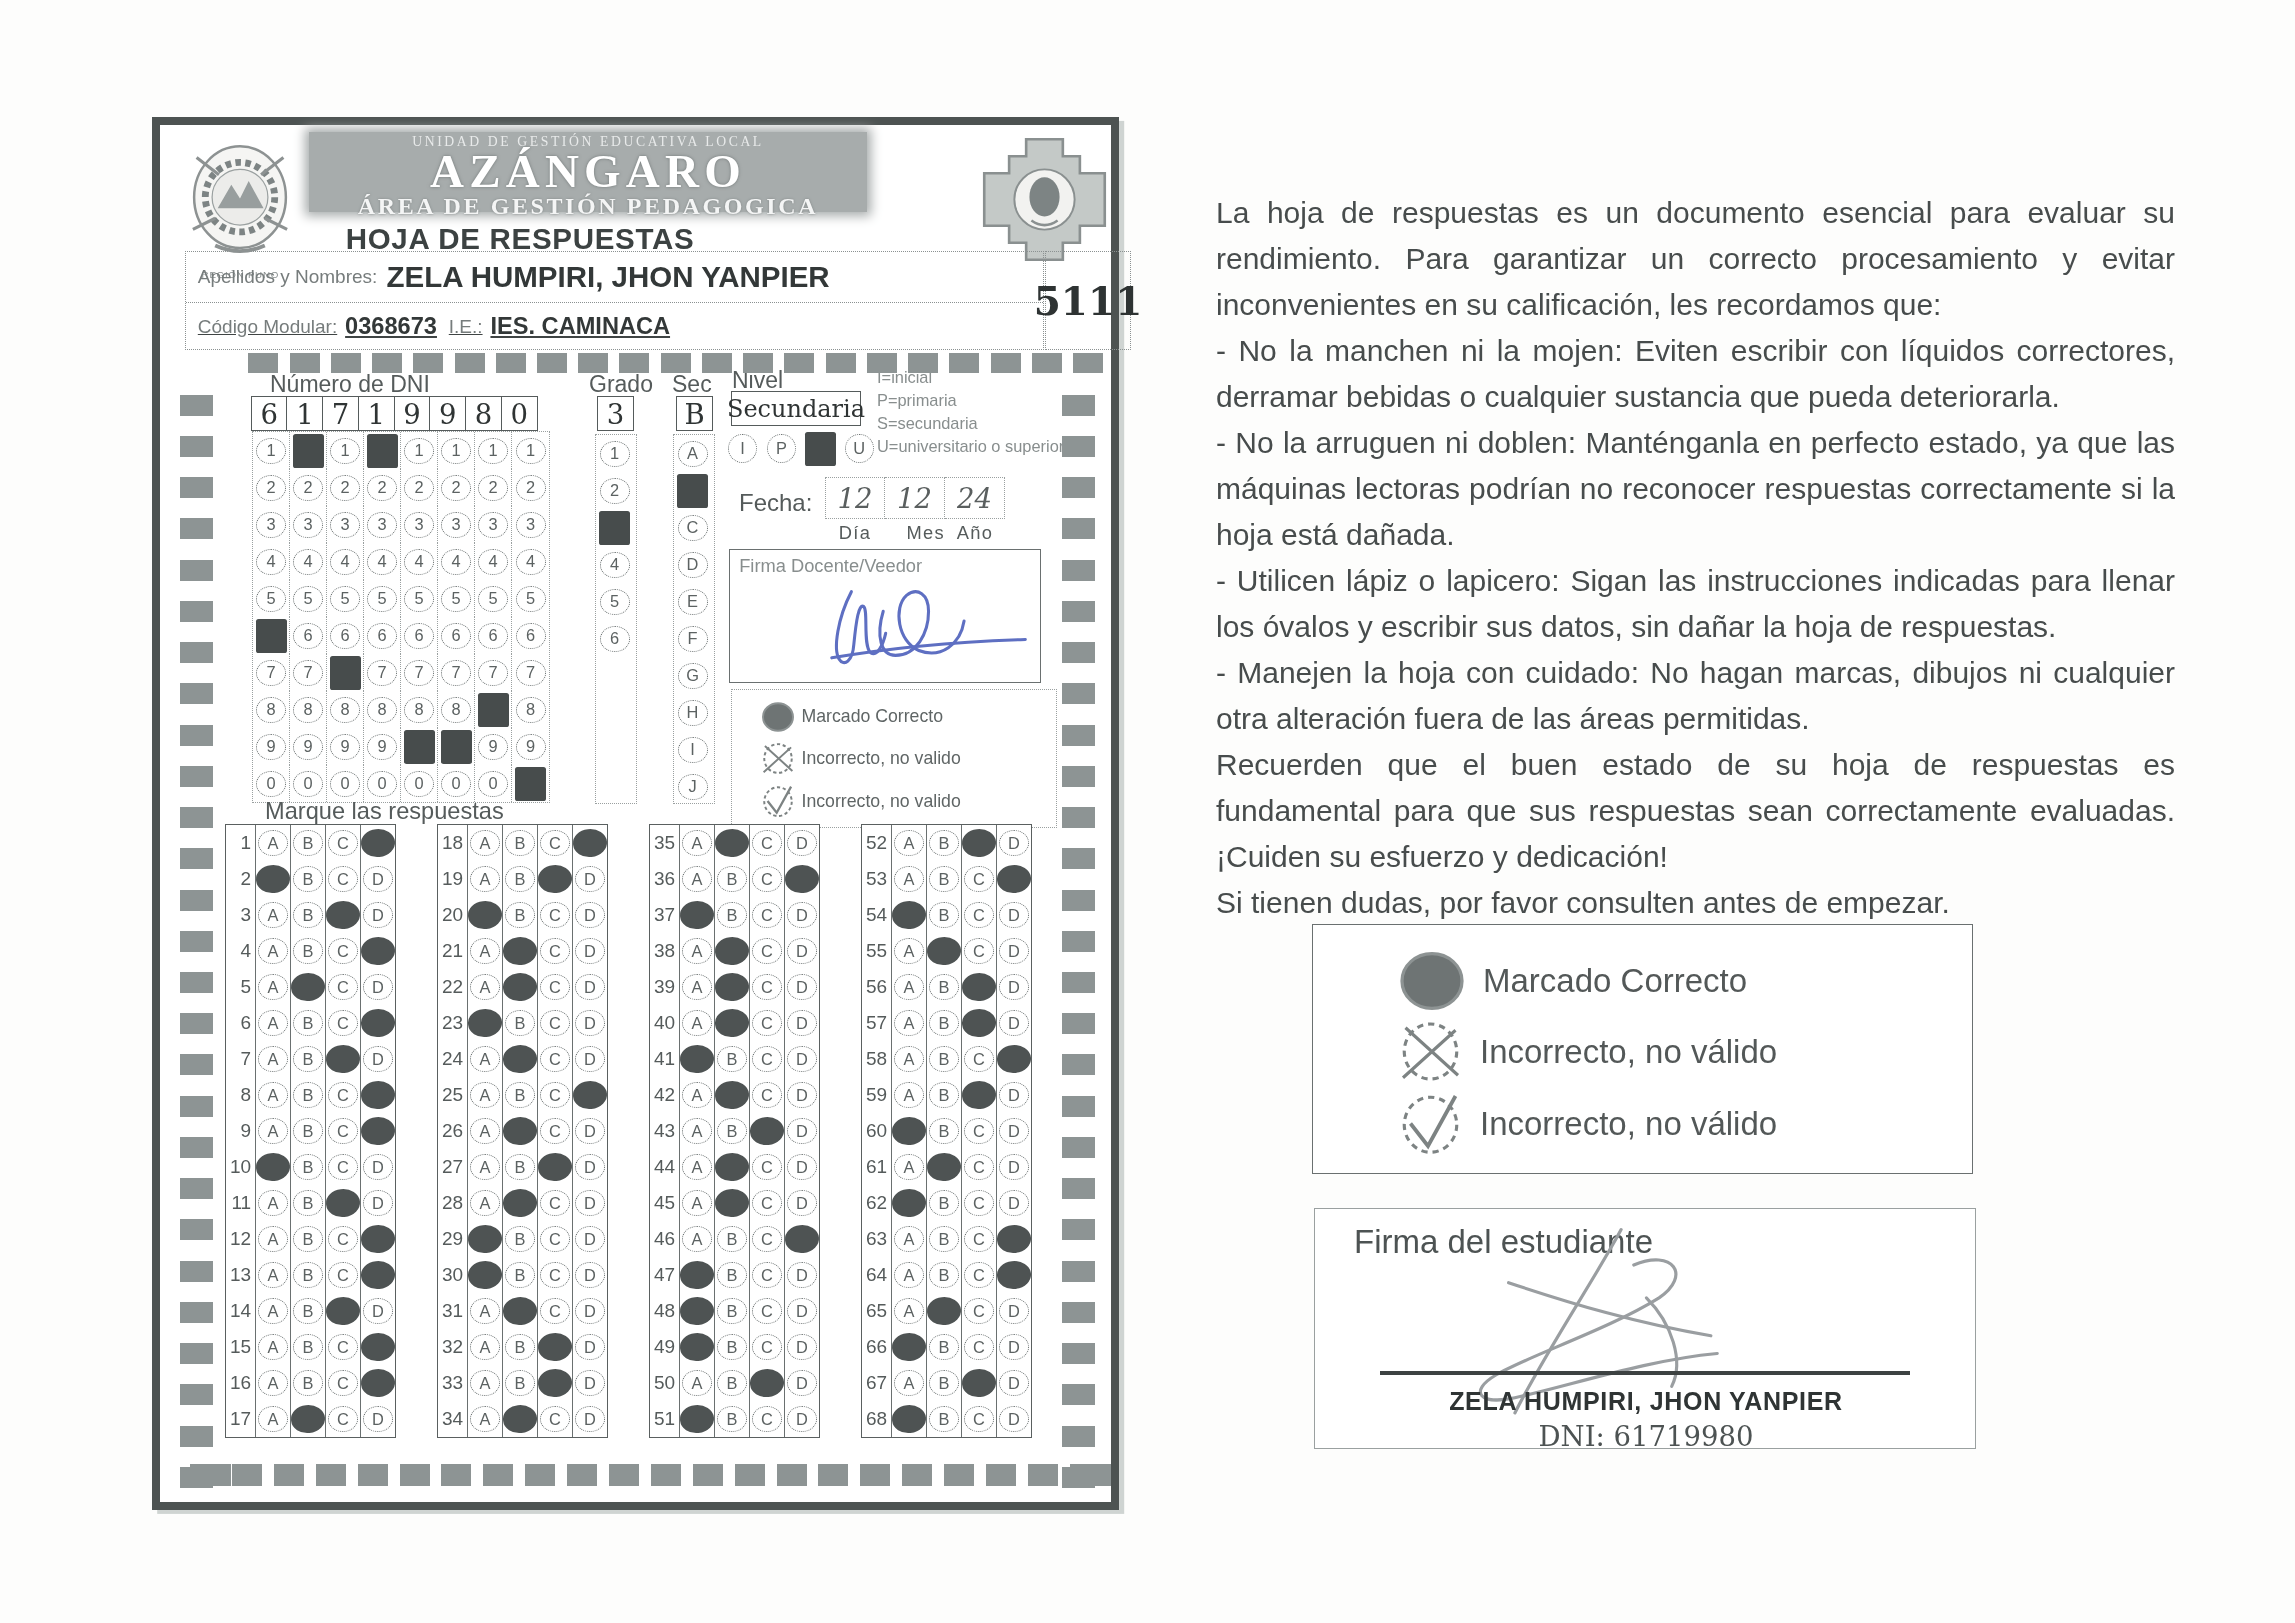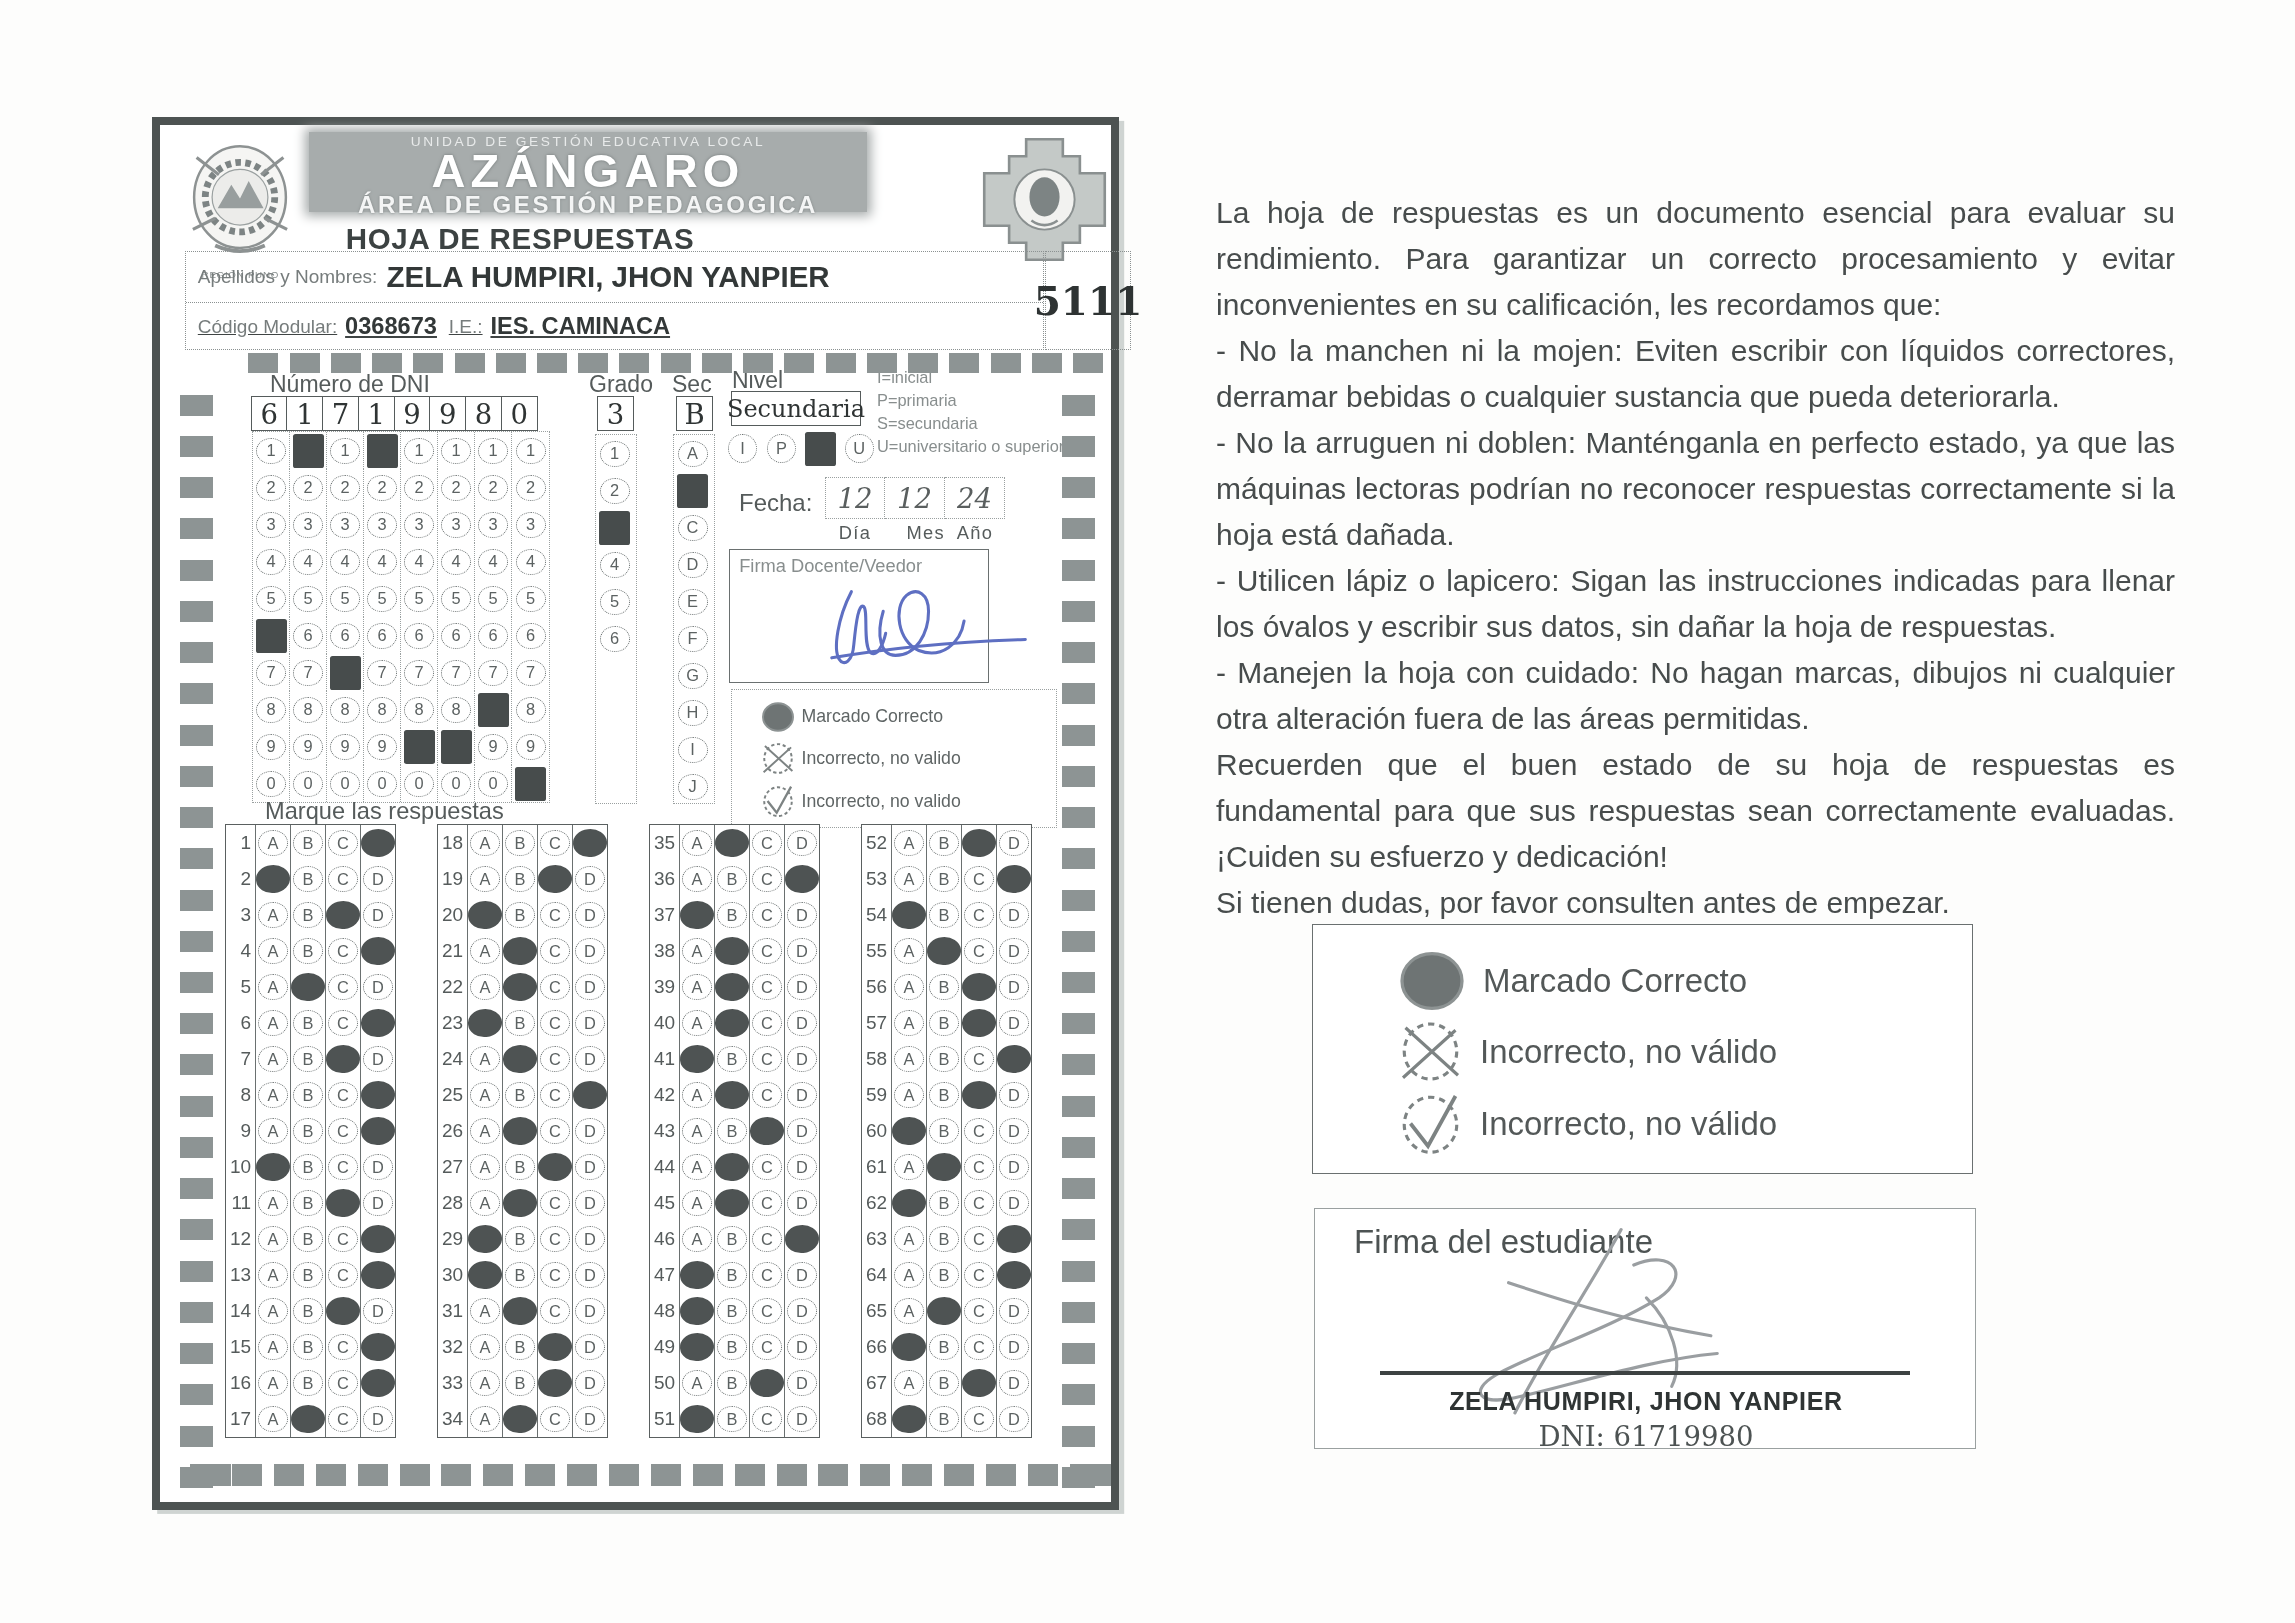--- a/index.html
+++ b/index.html
@@ -5,21 +5,21 @@
   html,body{margin:0;padding:0;background:#ffffff;}
   #page{position:relative;width:2295px;height:1623px;background:#fdfdfc;overflow:hidden;
         font-family:"Liberation Sans",sans-serif;color:#3f4444;}
   
   #sheet{position:absolute;left:152px;top:117px;width:967px;height:1393px;box-sizing:border-box;
          border:8.5px solid #4d5352;background:#ffffff;box-shadow:5.2px 3.9px 0 #cfd4d2;}
   .tmark{position:absolute;background:#8d9494;}
   .abs{position:absolute;}
   
   #banner{position:absolute;left:149px;top:6.5px;width:558px;height:80px;background:#a7acac;
-          box-shadow:0 0 10.5px 3.9px #a7acac;text-align:center;}
+          box-shadow:0 0 10.5px 3.9px #a7acac;text-align:center;font-family:Liberation Serif, serif;}
   #banner .ugel{font-size:13.7px;letter-spacing:2.6px;color:#e8eaea;margin-top:2.6px;}
   #banner .big{font-size:47px;font-weight:bold;letter-spacing:5.2px;color:#ffffff;line-height:43px;
                text-shadow:0 0 3.3px #6f7575;}
   #banner .sub{font-size:24px;font-weight:bold;letter-spacing:2.6px;color:#f4f5f5;line-height:26px;
                text-shadow:0 0 2.6px #7d8383;}
   #formtitle{position:absolute;left:72px;top:97px;width:576px;text-align:center;
              font-size:29.5px;font-weight:bold;color:#3c4242;letter-spacing:0.7px;}
   .logocap{font-size:9.8px;color:#8a9090;text-align:center;letter-spacing:0.7px;}
   
   #namebox{position:absolute;left:25px;top:126px;width:859px;height:99px;box-sizing:border-box;
@@ -469,21 +469,21 @@
       <div class="dotbox slot" style="width:60px;height:42px;border-left:none;">
         <span class="hand" style="font-size:27.5px;">24</span>
       </div>
     </div>
     <div class="abs" style="left:665px;top:397px;width:181px;display:flex;font-size:18.3px;letter-spacing:1.3px;color:#555b5b;">
       <div style="width:60px;text-align:center;">Día</div>
       <div style="width:60px;text-align:right;">Mes</div>
       <div style="width:60px;text-align:center;">Año</div>
     </div>
 
-    <div class="abs solidbox" style="left:569px;top:424px;width:260px;height:134px;">
+    <div class="abs solidbox" style="left:569px;top:424px;width:312px;height:134px;">
       <div style="font-size:18.3px;color:#888e8e;margin:5.2px 0 0 9.2px;">Firma Docente/Veedor</div>
       <svg width="275" height="98" viewBox="0 0 420 160" style="margin-left:39px;">
         <g fill="none" stroke="#5e6fc2" stroke-width="5" stroke-linecap="round">
           <path d="M120,24 C98,66 90,118 100,134 C108,147 122,138 124,110 C128,70 132,44 140,48 C148,54 138,114 152,124 C162,131 172,110 176,92"></path>
           <path d="M172,56 C160,96 168,128 192,128 C226,128 246,92 246,56 C246,28 228,16 210,30 C188,50 196,106 230,120 C266,134 298,110 304,72"></path>
           <path d="M88,132 C170,118 280,106 404,102"></path>
         </g>
       </svg>
     </div>
 

